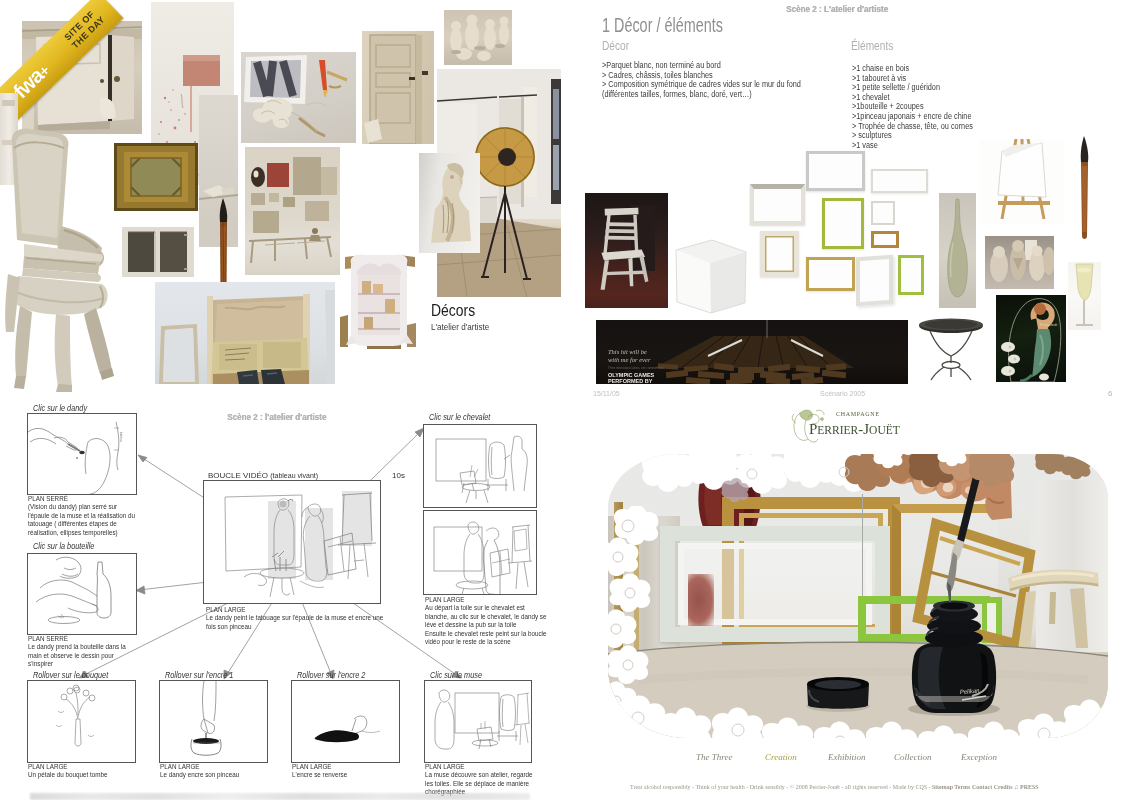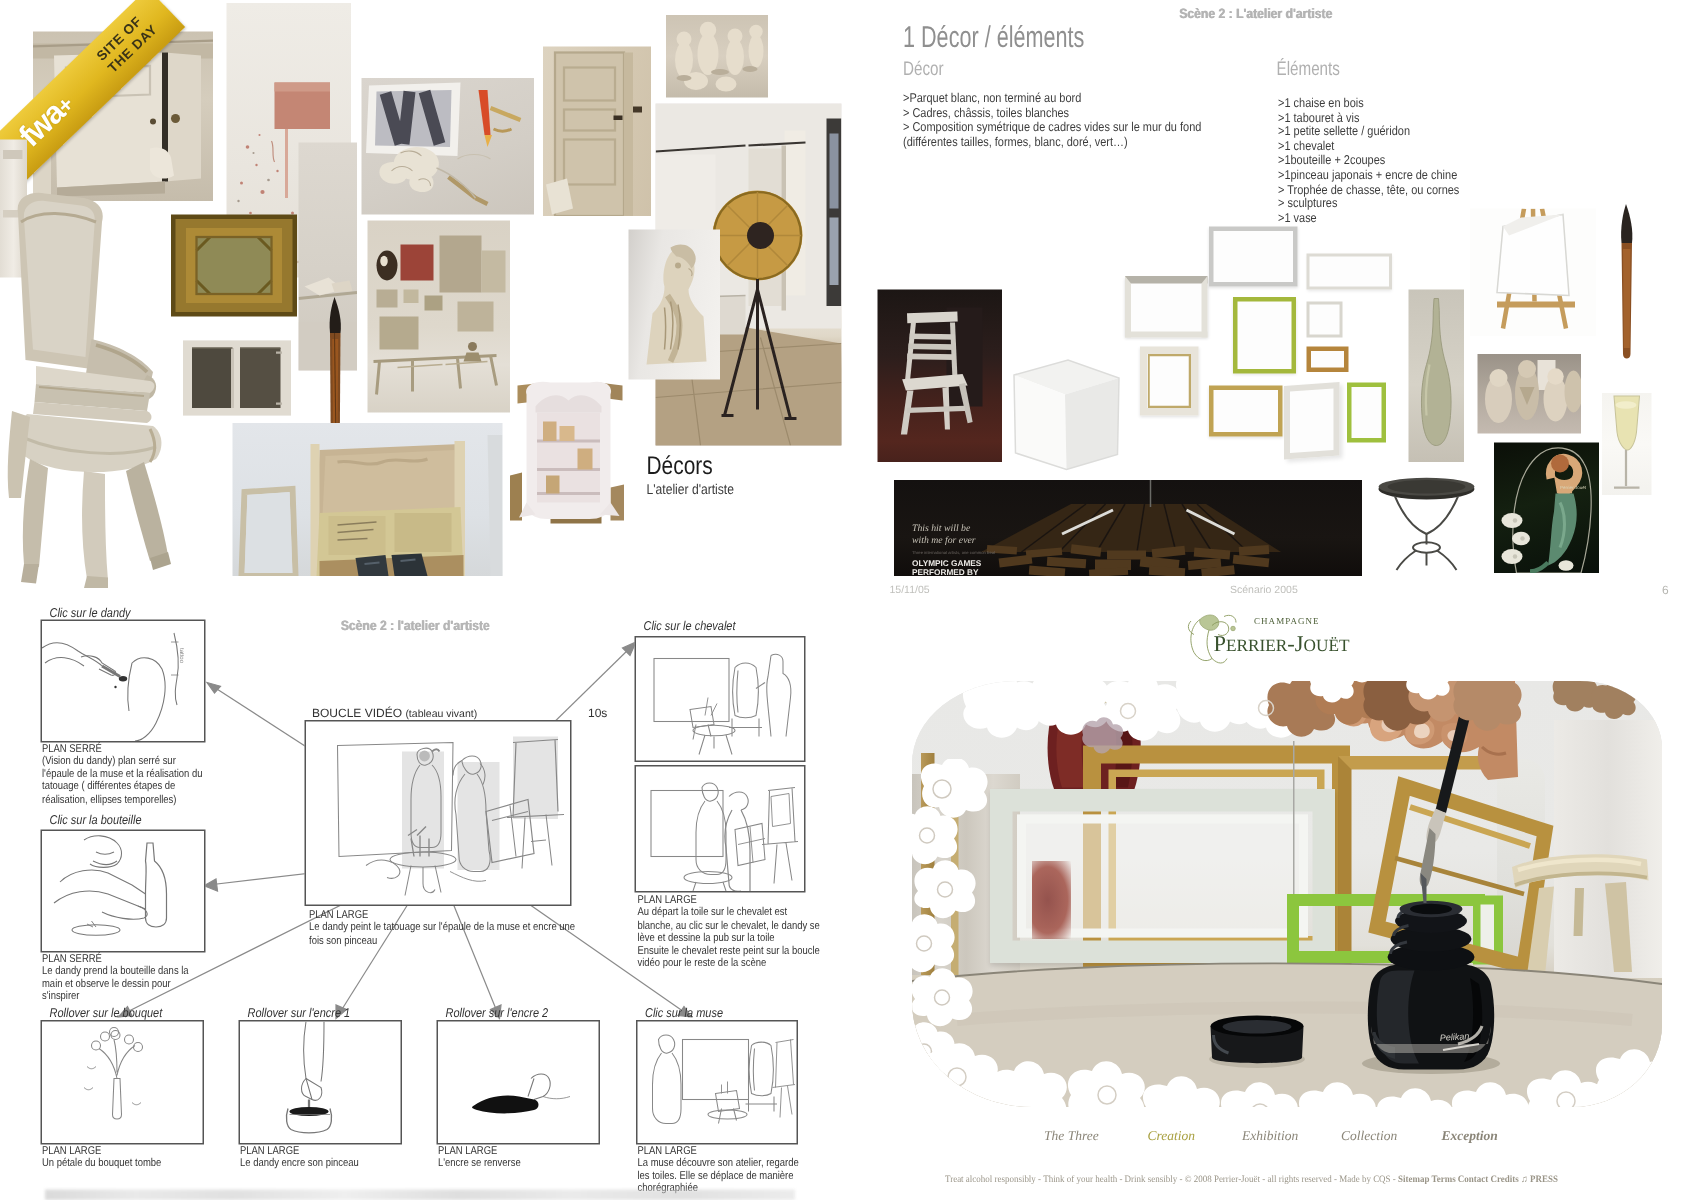--- a/index.html
+++ b/index.html
@@ -897,18 +897,18 @@
           <circle cx="442" cy="44" r="6"></circle>
         </g>
 </svg>
 </div>
 
 <div class="ab" style="left:607px;top:752px;width:502px;font-family:'Liberation Serif',serif;font-style:italic;font-size:9px;color:#8a8578;">
 <span style="position:absolute;left:89px;">The Three</span>
 <span style="position:absolute;left:158px;color:#a8a040;">Creation</span>
 <span style="position:absolute;left:221px;">Exhibition</span>
 <span style="position:absolute;left:287px;">Collection</span>
-<span style="position:absolute;left:354px;font-weight:bold;">Exception</span>
+<span style="position:absolute;left:354px;">Exception</span>
 </div>
 
 <div class="ab" style="left:630px;top:783px;width:480px;white-space:nowrap;font-family:'Liberation Serif',serif;font-size:6.5px;color:#9a9588;transform:scaleX(0.92);transform-origin:0 0;">Treat alcohol responsibly - Think of your health - Drink sensibly - © 2008 Perrier-Jouët - all rights reserved - Made by CQS - <b>Sitemap  Terms  Contact  Credits</b>  ♫  <b>PRESS</b></div>
 
 </div>
 
 </body></html>

